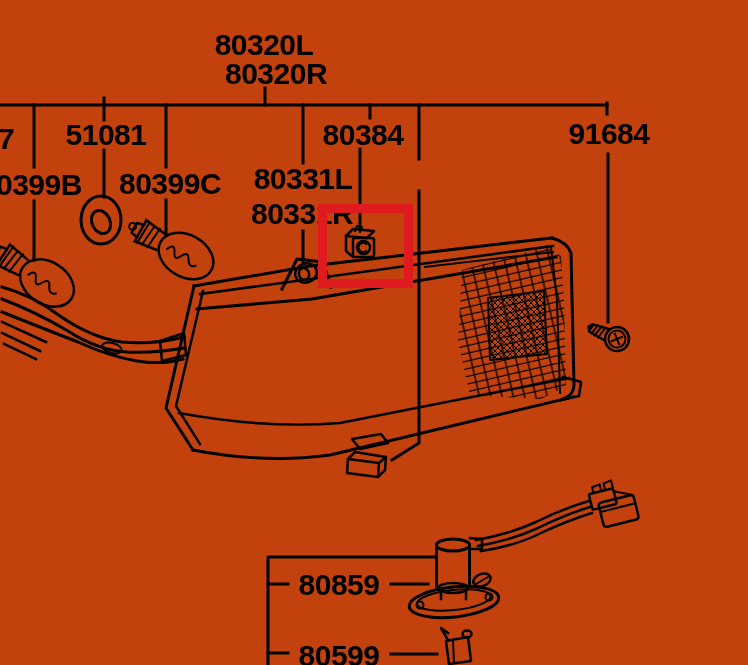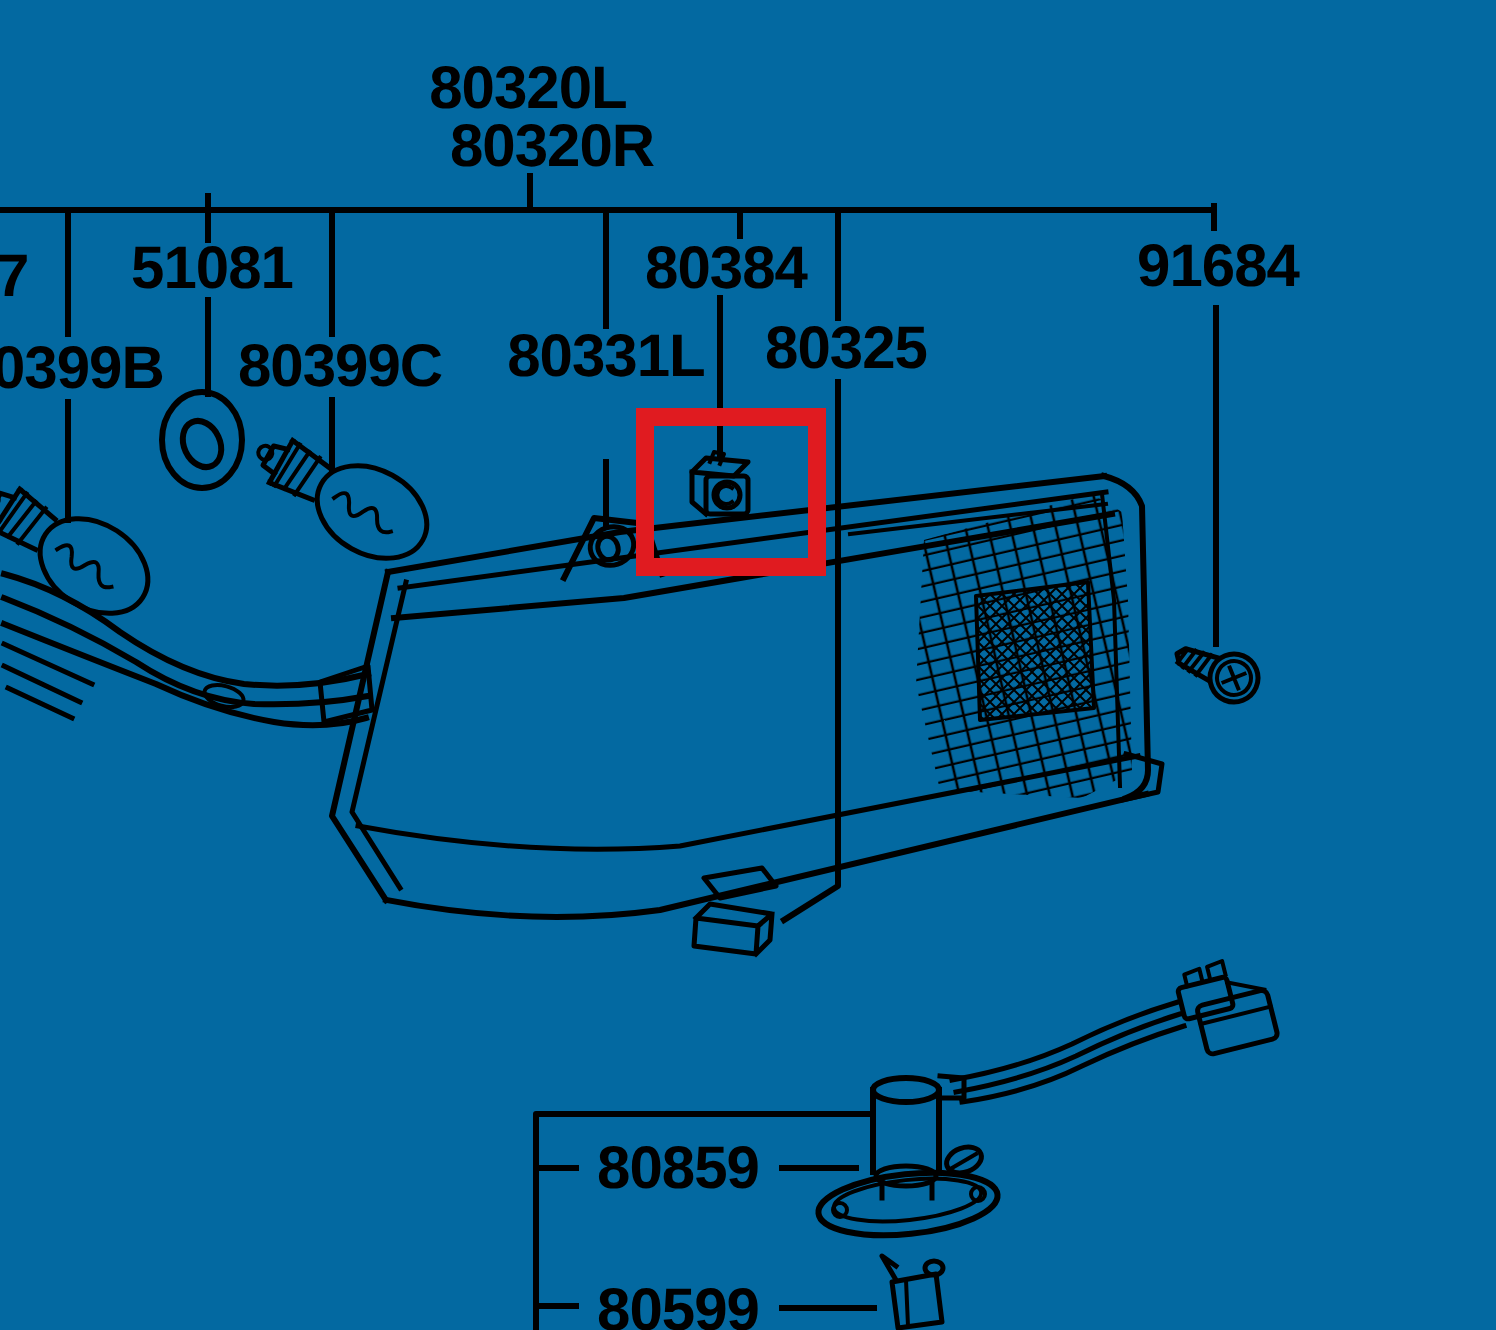--- a/index.html
+++ b/index.html
@@ -15,21 +15,21 @@
   }
   .lbl.la{transform:none;}
   .hl-box{
     position:absolute;z-index:5;left:318px;top:204px;width:95px;height:84px;
     border:9px solid #e01b20;box-sizing:border-box;background:transparent;
   }
 </style>
 </head>
 <body>
 
-<div class="stage" style="background: #0369a1; color: rgb(0, 0, 0);">
+<div class="stage" style="background: #c2410c; color: rgb(0, 0, 0);">
 
   <svg class="art" width="748" height="665" viewBox="0 0 748 665" fill="none" stroke="currentColor" stroke-width="3" stroke-linecap="square" stroke-linejoin="round">
     <defs>
       <pattern id="hgrid" width="11" height="7.5" patternUnits="userSpaceOnUse" patternTransform="rotate(-13)">
         <path d="M0,7 H11 M4,0 V7.5" stroke="#000" stroke-width="1.3"></path>
       </pattern>
       <pattern id="xh" width="6" height="6" patternUnits="userSpaceOnUse">
         <path d="M0,0 L6,6 M6,0 L0,6" stroke="#000" stroke-width="1"></path>
       </pattern>
     </defs>
@@ -167,21 +167,21 @@
     </g>
   </svg>
 
   <div class="lbl" style="left:264px;top:30px">80320L</div>
   <div class="lbl" style="left:276px;top:59px">80320R</div>
   <div class="lbl la" style="left:-2px;top:124px">7</div>
   <div class="lbl" style="left:106px;top:120px">51081</div>
   <div class="lbl la" style="left:-4px;top:170px">0399B</div>
   <div class="lbl" style="left:170px;top:169px">80399C</div>
   <div class="lbl" style="left:303px;top:164px">80331L</div>
+  <div class="lbl" style="left:302px;top:199px">80331R</div>
   <div class="lbl" style="left:363px;top:120px">80384</div>
-  <div class="lbl" style="left:423px;top:160px">80325</div>
   <div class="lbl" style="left:609px;top:119px">91684</div>
   <div class="lbl" style="left:339px;top:570px">80859</div>
   <div class="lbl" style="left:339px;top:641px">80599</div>
 
   <div class="hl-box" style="border-color: rgb(224, 27, 32);"></div>
 
 </div>
 
 </body></html>

